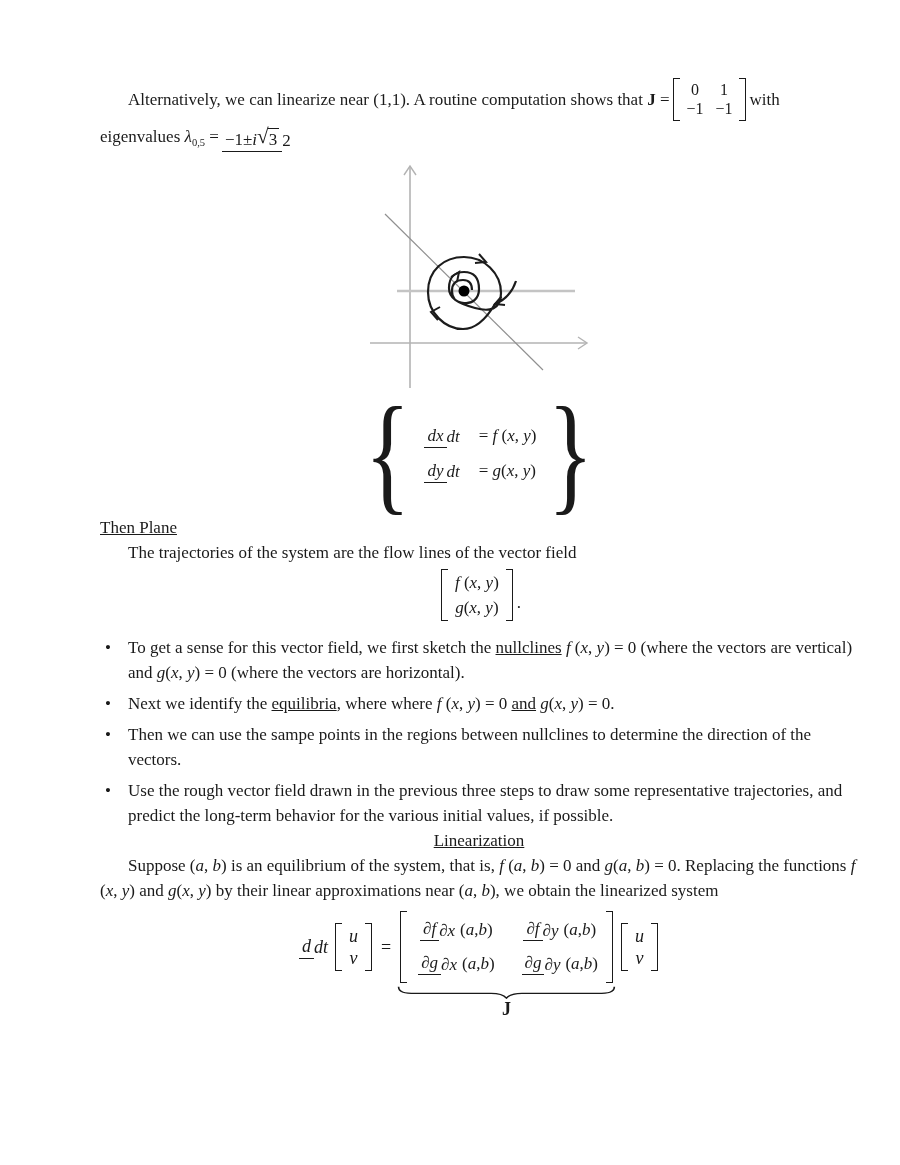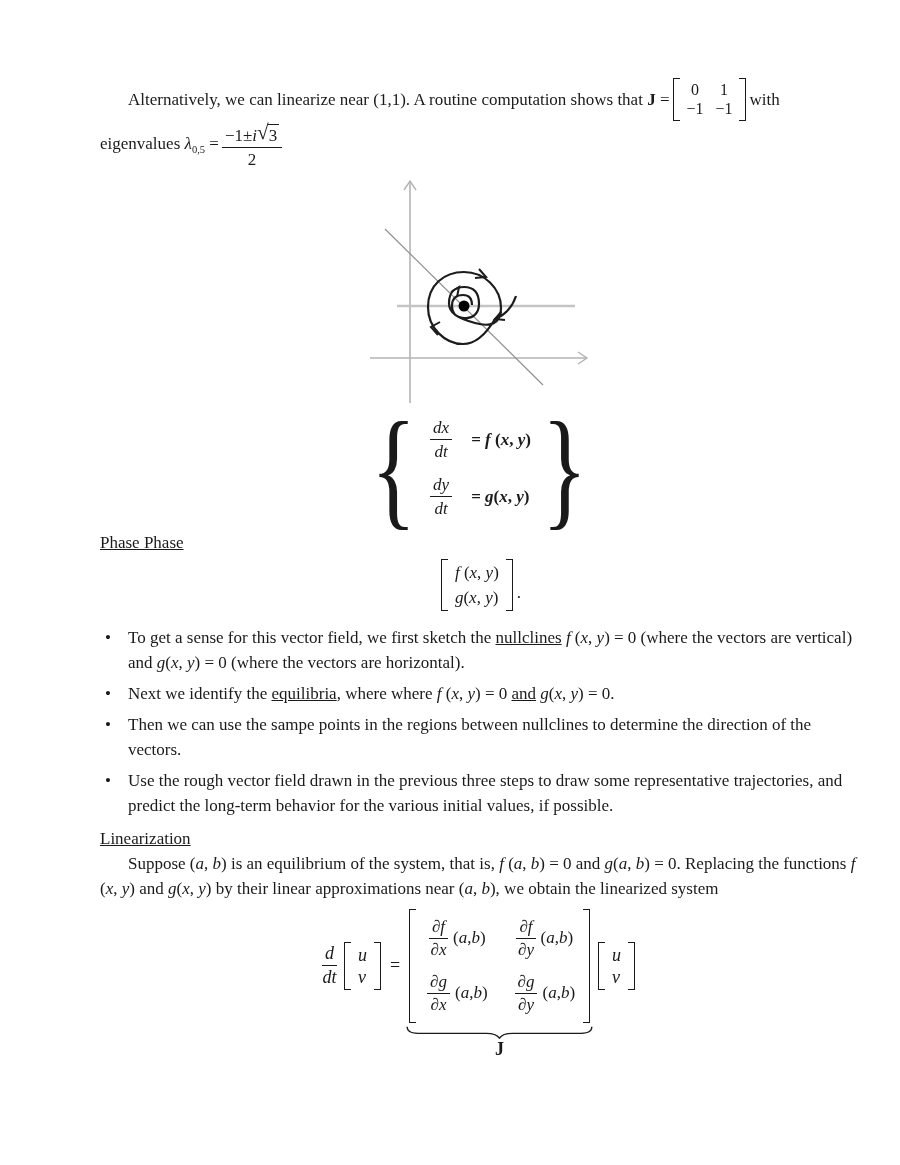--- a/index.html
+++ b/index.html
@@ -13,40 +13,40 @@
   .pline{line-height:25px;}
   .flexline{display:flex;align-items:center;}
   .flexline > span{white-space:nowrap;}
   .indent{padding-left:28px;}
   .it{font-style:italic;}
   .bd{font-weight:700;}
   .un{text-decoration:underline;text-align:center;}
   .sb{font-size:0.62em;vertical-align:sub;}
   .heading{text-decoration:underline;line-height:25px;}
   
-  .frac{display:inline-flex;flex-direction:column;align-items:center;vertical-align:middle;margin:0 3px;line-height:21px;}
+  .frac{display:inline-flex;flex-direction:row;align-items:center;vertical-align:middle;margin:0 3px;line-height:21px;}
   .frac .num{border-bottom:1.5px solid #1a1a1a;padding:0 3px 1px 3px;text-align:center;}
   .frac .den{padding-top:1px;text-align:center;}
   
   .sqrt{display:inline-flex;align-items:flex-start;}
   .sqrt .radsign{font-size:1.25em;line-height:1;transform:translateY(-0.10em);}
   .sqrt .radicand{border-top:1.5px solid #1a1a1a;padding:0 2px 0 1px;margin-left:-1px;}
   
   .mat{display:inline-flex;align-items:stretch;vertical-align:middle;margin:0 4px;}
   .bl{width:6px;border:1.6px solid #1a1a1a;border-right:none;}
   .brd{width:6px;border:1.6px solid #1a1a1a;border-left:none;}
   .mat .grid2{display:grid;grid-template-columns:auto auto;column-gap:12px;row-gap:1px;padding:3px 6px;justify-items:center;align-items:center;line-height:18px;font-size:16px;}
-  .mat .col1{display:flex;flex-direction:column;justify-content:center;gap:2px;padding:3px 7px;text-align:left;line-height:20px;}
+  .mat .col1{display:flex;flex-direction:column;justify-content:center;gap:2px;padding:3px 7px;text-align:center;line-height:20px;}
   
   .figwrap{width:245px;margin:6px auto 0 auto;}
   
   .disp{display:flex;justify-content:center;align-items:center;}
   .sysrows{display:flex;flex-direction:column;gap:12px;margin:0 2px;}
   .sysrow{display:flex;align-items:center;}
-  .sysrow .rhs{margin-left:16px;font-weight:bold;}
+  .sysrow .rhs{margin-left:16px;}
   .bigbrace{font-size:132px;line-height:0.78;font-weight:400;color:#1a1a1a;transform:scaleX(0.72);}
   .vecmat .col1{font-size:17px;line-height:23px;padding:2px 7px;}
   .vperiod{align-self:flex-end;padding-bottom:8px;}
   
   .bullet{position:relative;padding-left:28px;line-height:25px;}
   .bullet .glyph{position:absolute;left:5px;top:0;}
   
   .eqrow{display:flex;justify-content:center;align-items:center;padding-bottom:46px;margin-top:8px;font-size:18px;}
   .jwrap{position:relative;display:inline-flex;}
   .jmat .grid2{column-gap:24px;row-gap:12px;padding:8px 8px;font-size:17px;}
@@ -121,21 +121,22 @@
           <span class="frac">
             <span class="num"><span class="it">dy</span></span>
             <span class="den"><span class="it">dt</span></span>
           </span>
           <span class="rhs"><span>= </span><span class="it">g</span><span>(</span><span class="it">x</span><span>, </span><span class="it">y</span><span>)</span></span>
         </span>
       </span>
       <span class="bigbrace">}</span>
     </div>
 
-    <div class="heading" style="margin-top:10px;">Phase Phase</div>
+    <div class="heading" style="margin-top:10px;">Then Plane</div>
+    <div class="pline indent">The trajectories of the system are the flow lines of the vector field</div>
 
     <div class="disp" style="margin-top:4px;">
       <span class="mat vecmat">
         <span class="bl"></span>
         <span class="col1">
           <span><span class="it">f</span><span> (</span><span class="it">x</span><span>, </span><span class="it">y</span><span>)</span></span>
           <span><span class="it">g</span><span>(</span><span class="it">x</span><span>, </span><span class="it">y</span><span>)</span></span>
         </span>
         <span class="brd"></span>
       </span>
@@ -152,21 +153,21 @@
     </div>
     <div class="bullet" style="margin-top:6px;">
       <span class="glyph">•</span>
       <span><span>Then we can use the sampe points in the regions between nullclines to determine the direction of the vectors.</span></span>
     </div>
     <div class="bullet" style="margin-top:6px;">
       <span class="glyph">•</span>
       <span><span>Use the rough vector field drawn in the previous three steps to draw some representative trajectories, and predict the long-term behavior for the various initial values, if possible.</span></span>
     </div>
 
-    <div class="heading" style="margin-top:8px;">Linearization</div>
+    <div class="heading" style="text-align:center;">Linearization</div>
     <div class="pline" style="text-indent:28px;"><span>Suppose (</span><span class="it">a</span><span>, </span><span class="it">b</span><span>) is an equilibrium of the system, that is, </span><span class="it">f</span><span> (</span><span class="it">a</span><span>, </span><span class="it">b</span><span>) = 0 and </span><span class="it">g</span><span>(</span><span class="it">a</span><span>, </span><span class="it">b</span><span>) = 0. Replacing the functions </span><span class="it">f</span><span> (</span><span class="it">x</span><span>, </span><span class="it">y</span><span>) and </span><span class="it">g</span><span>(</span><span class="it">x</span><span>, </span><span class="it">y</span><span>) by their linear approximations near (</span><span class="it">a</span><span>, </span><span class="it">b</span><span>), we obtain the linearized system</span></div>
 
     <div class="eqrow">
       <span class="frac">
         <span class="num"><span class="it">d</span></span>
         <span class="den"><span class="it">dt</span></span>
       </span>
       <span class="mat">
         <span class="bl"></span>
         <span class="col1">

